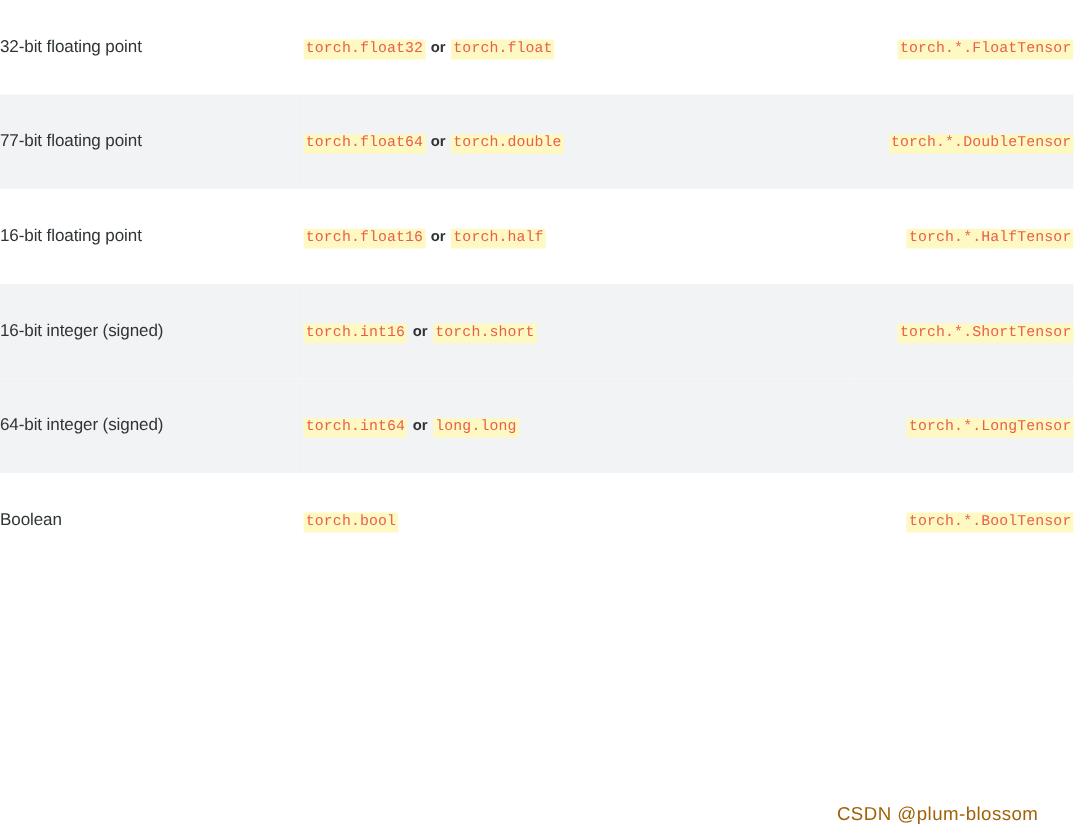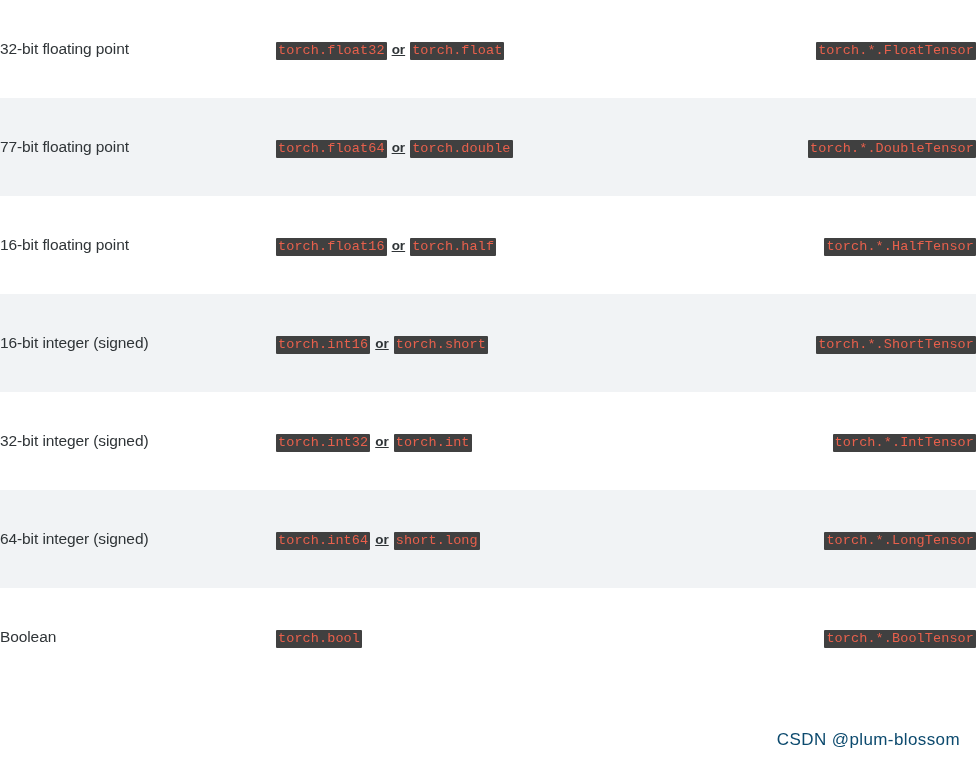--- a/index.html
+++ b/index.html
@@ -13,21 +13,21 @@
     font-family: "Liberation Sans", sans-serif;
     overflow: hidden;
     position: relative;
   }
   #dtype-table {
     width: 976px;
     border-collapse: collapse;
     table-layout: fixed;
   }
   #dtype-table tr {
-    height: 98px;
+    height: 86px;
     margin-top: 48px;
   }
   #dtype-table tr.row-odd  { background: #ffffff; }
   #dtype-table tr.row-even { background: #f1f3f5; }
 
   #dtype-table td {
     padding: 0;
     vertical-align: middle;
     border: none;
   }
@@ -45,40 +45,39 @@
   }
   td.col-tensor {
     width: 204px;
     padding-right: 26px;
     text-align: right;
   }
   code.tok {
     font-family: "Liberation Mono", "DejaVu Sans Mono", monospace;
     font-size: 13.5px;
     color: #e8604c;
-    background: #404040;
+    background: #fef9c3;
     padding: 1px 2px 2px 2px;
     border-radius: 1px;
     white-space: nowrap;
     letter-spacing: 0.1px;
   }
   span.orsep {
     font-size: 13.5px;
     font-weight: bold;
     color: #2f3437;
     padding: 0 5px;
-    text-decoration: underline;
   }
   #csdn-watermark {
     position: absolute;
-    right: 16px;
+    right: 32px;
     bottom: 8px;
     font-family: "Liberation Sans", sans-serif;
     font-size: 17px;
-    color: #0c4a6e;
+    color: #a16207;
     letter-spacing: 0.4px;
     white-space: nowrap;
     pointer-events: none;
   }
 </style>
 </head>
 <body>
 
 <table id="dtype-table">
   <tbody>
@@ -95,28 +94,23 @@
       <tr class="row-odd">
         <td class="col-desc">16-bit floating point</td>
         <td class="col-dtype"><code class="tok">torch.float16</code><span class="orsep">or</span><code class="tok">torch.half</code></td>
         <td class="col-tensor"><code class="tok">torch.*.HalfTensor</code></td>
       </tr>
       <tr class="row-even">
         <td class="col-desc">16-bit integer (signed)</td>
         <td class="col-dtype"><code class="tok">torch.int16</code><span class="orsep">or</span><code class="tok">torch.short</code></td>
         <td class="col-tensor"><code class="tok">torch.*.ShortTensor</code></td>
       </tr>
-      <tr class="row-odd">
-        <td class="col-desc">32-bit integer (signed)</td>
-        <td class="col-dtype"><code class="tok">torch.int32</code><span class="orsep">or</span><code class="tok">torch.int</code></td>
-        <td class="col-tensor"><code class="tok">torch.*.IntTensor</code></td>
-      </tr>
       <tr class="row-even">
         <td class="col-desc">64-bit integer (signed)</td>
-        <td class="col-dtype"><code class="tok">torch.int64</code><span class="orsep">or</span><code class="tok">short.long</code></td>
+        <td class="col-dtype"><code class="tok">torch.int64</code><span class="orsep">or</span><code class="tok">long.long</code></td>
         <td class="col-tensor"><code class="tok">torch.*.LongTensor</code></td>
       </tr>
       <tr class="row-odd">
         <td class="col-desc">Boolean</td>
         <td class="col-dtype"><code class="tok">torch.bool</code></td>
         <td class="col-tensor"><code class="tok">torch.*.BoolTensor</code></td>
       </tr>
     </tbody>
 </table>
 

